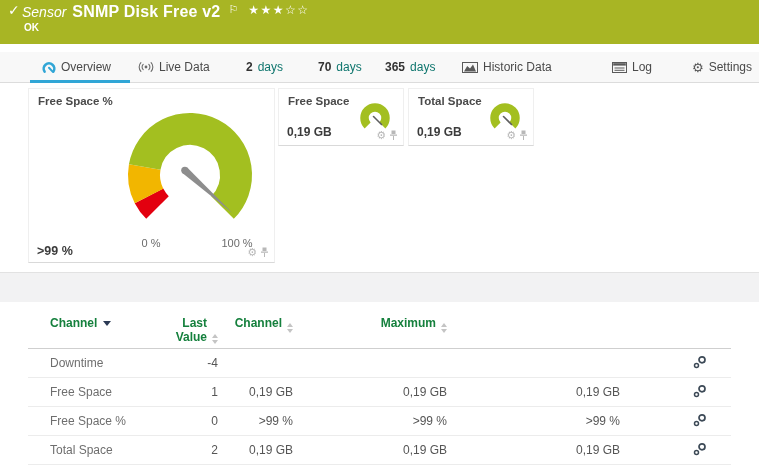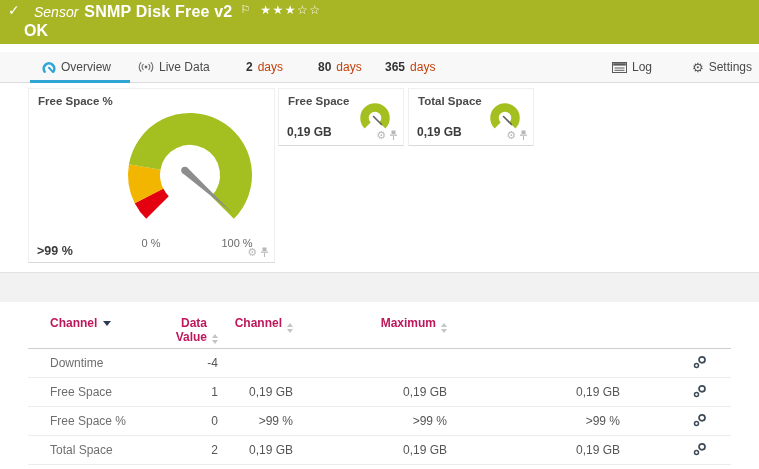--- a/index.html
+++ b/index.html
@@ -2,32 +2,32 @@
 <html><head>
 <meta charset="utf-8">
 <style>
   * { box-sizing: border-box; margin: 0; padding: 0; }
   body { font-family: "Liberation Sans", "DejaVu Sans", sans-serif; background: #fff; }
   .page { position: relative; width: 759px; height: 469px; background: #fff; overflow: hidden; }
 
   
   .topbar { position: absolute; top: 0; left: 0; right: 0; height: 44px; background: #a8b524; color: #fff; }
   .topbar .chk { position: absolute; left: 8px; top: 2px; font-size: 14px; font-weight: bold; }
-  .title-line { position: absolute; left: 22px; top: 3px; display: flex; align-items: baseline; gap: 6px; white-space: nowrap; margin-left: 12px; }
+  .title-line { position: absolute; left: 22px; top: 3px; display: flex; align-items: baseline; gap: 6px; white-space: nowrap; }
   .stype { font-style: italic; font-size: 14px; }
   .sname { font-weight: bold; font-size: 16px; letter-spacing: .2px; }
   .flag  { font-size: 11px; position: relative; top: -4px; margin-left: 2px; }
   .stars { font-size: 12px; letter-spacing: 1.5px; position: relative; top: -3px; margin-left: 4px; }
-  .status-ok { position: absolute; left: 24px; top: 22px; font-size: 16px; font-weight: bold; }
+  .status-ok { position: absolute; left: 24px; top: 22px; font-size: 10px; font-weight: bold; }
 
   
   .tabbar { position: absolute; top: 52px; left: 0; right: 0; height: 31px; background: #f8f8f8; border-bottom: 1px solid #dcdcdc; font-size: 12px; color: #4a4a4a; text-align: center; }
   .tab { position: absolute; top: 0; height: 30px; display: flex; align-items: center; gap: 5px; cursor: pointer; white-space: nowrap; }
   .tab b { color: #333; font-weight: bold; }
-  .tab .dim { color: #c2410c; }
+  .tab .dim { color: #0f766e; }
   .tab .ticon { display: inline-flex; align-items: center; }
   .underline { position: absolute; left: 30px; bottom: -1px; width: 100px; height: 3px; background: #31a6d6; }
   .gearglyph { font-size: 13px; color: #555; line-height: 1; }
 
   
   .gaugesec { position: absolute; top: 83px; left: 0; right: 0; height: 189px; background: #fff; }
   .panel { position: absolute; background: #fff; border: 1px solid #efefef; border-bottom: 1px solid #d9d9d9; }
   .panel-main { left: 28px; top: 5px; width: 247px; height: 175px; }
   .panel-mini1 { left: 278px; top: 5px; width: 126px; height: 58px; }
   .panel-mini2 { left: 408px; top: 5px; width: 126px; height: 58px; }
@@ -40,21 +40,21 @@
   .corner-gear { font-size: 11px; color: #b8b8b8; line-height: 1; cursor: pointer; }
   .mini-gauge-svg { position: absolute; right: 10px; top: 12px; }
   .mini-value { position: absolute; left: 8px; bottom: 6px; font-size: 12px; font-weight: bold; color: #3c3c3c; }
 
   .graystrip { position: absolute; top: 272px; left: 0; right: 0; height: 30px; background: #f2f2f3; border-top: 1px solid #e2e2e2; }
 
   
   .tablesec { position: absolute; top: 302px; left: 0; right: 0; bottom: 0; background: #fff; }
   .chtable { margin-left: 28px; width: 703px; font-size: 12px; }
   .trow, .thead { display: grid; grid-template-columns: 132px 58px 75px 154px 173px 111px; }
-  .thead { padding-top: 14px; min-height: 47px; border-bottom: 1px solid #cfcfcf; color: #be185d; font-weight: bold; }
+  .thead { padding-top: 14px; min-height: 47px; border-bottom: 1px solid #cfcfcf; color: #15803d; font-weight: bold; }
   .thead > div { text-align: right; }
   .thead .c-channel { text-align: left; padding-left: 22px; }
   .hwrap { display: inline-block; max-width: 46px; text-align: right; vertical-align: bottom; }
   .trow { height: 29px; align-items: center; border-bottom: 1px solid #ececec; }
   .trow > div { text-align: right; color: #555; }
   .trow .c-channel { text-align: left; padding-left: 22px; color: #6e6e6e; }
   .c-icon { text-align: right; padding-right: 24px; }
   .sort { display: inline-flex; flex-direction: column; gap: 2px; margin-left: 5px; vertical-align: 0px; }
   .sort i { width: 0; height: 0; border-left: 3.5px solid transparent; border-right: 3.5px solid transparent; }
   .sort .up { border-bottom: 4px solid #c4c4c4; }
@@ -95,26 +95,35 @@
             <path d="M5.2,3.4 A3.6,3.6 0 0 0 5.2,8.6 M2.9,1.7 A6.2,6.2 0 0 0 2.9,10.3 M10.8,3.4 A3.6,3.6 0 0 1 10.8,8.6 M13.1,1.7 A6.2,6.2 0 0 1 13.1,10.3" fill="none" stroke="#6b6b6b" stroke-width="1.1" stroke-linecap="round"></path>
           </svg>
       </span>
       <span>Live Data</span>
     </div>
     <div class="tab" style="left:246px">
       <b>2</b>
         <span class="dim">days</span>
     </div>
     <div class="tab" style="left:318px">
-      <b>80</b>
+      <b>70</b>
         <span class="dim">days</span>
     </div>
     <div class="tab" style="left:385px">
       <b>365</b>
         <span class="dim">days</span>
+    </div>
+    <div class="tab" style="left:462px">
+      <span class="ticon">
+        <svg width="16" height="11" viewBox="0 0 16 11">
+            <rect x="0.5" y="0.5" width="15" height="10" fill="none" stroke="#5a5a5a"></rect>
+            <polygon points="2,9.5 5.2,4 8,6.6 11,2.6 14,9.5" fill="#5a5a5a"></polygon>
+          </svg>
+      </span>
+      <span>Historic Data</span>
     </div>
     <div class="tab" style="left:612px">
       <span class="ticon">
         <svg width="15" height="11" viewBox="0 0 15 11">
             <rect x="0.5" y="0.5" width="14" height="10" fill="none" stroke="#5a5a5a"></rect>
             <rect x="1.2" y="1.2" width="12.6" height="2.4" fill="#5a5a5a"></rect>
             <path d="M2.5,6 H12.5 M2.5,8.3 H12.5" stroke="#5a5a5a" stroke-width="1"></path>
           </svg>
       </span>
       <span>Log</span>
@@ -183,21 +192,21 @@
   <div class="graystrip"></div>
 
   <section class="tablesec">
     <div class="chtable">
 
       <div class="thead">
         <div class="c-channel">
           <span>Channel</span><span class="caret-down"></span>
         </div>
         <div>
-          <span class="hwrap">Data Value</span><span class="sort">
+          <span class="hwrap">Last Value</span><span class="sort">
               <i class="up"></i>
               <i class="dn"></i>
             </span>
         </div>
         <div>
           <span>Channel</span><span class="sort">
               <i class="up"></i>
               <i class="dn"></i>
             </span>
         </div>

